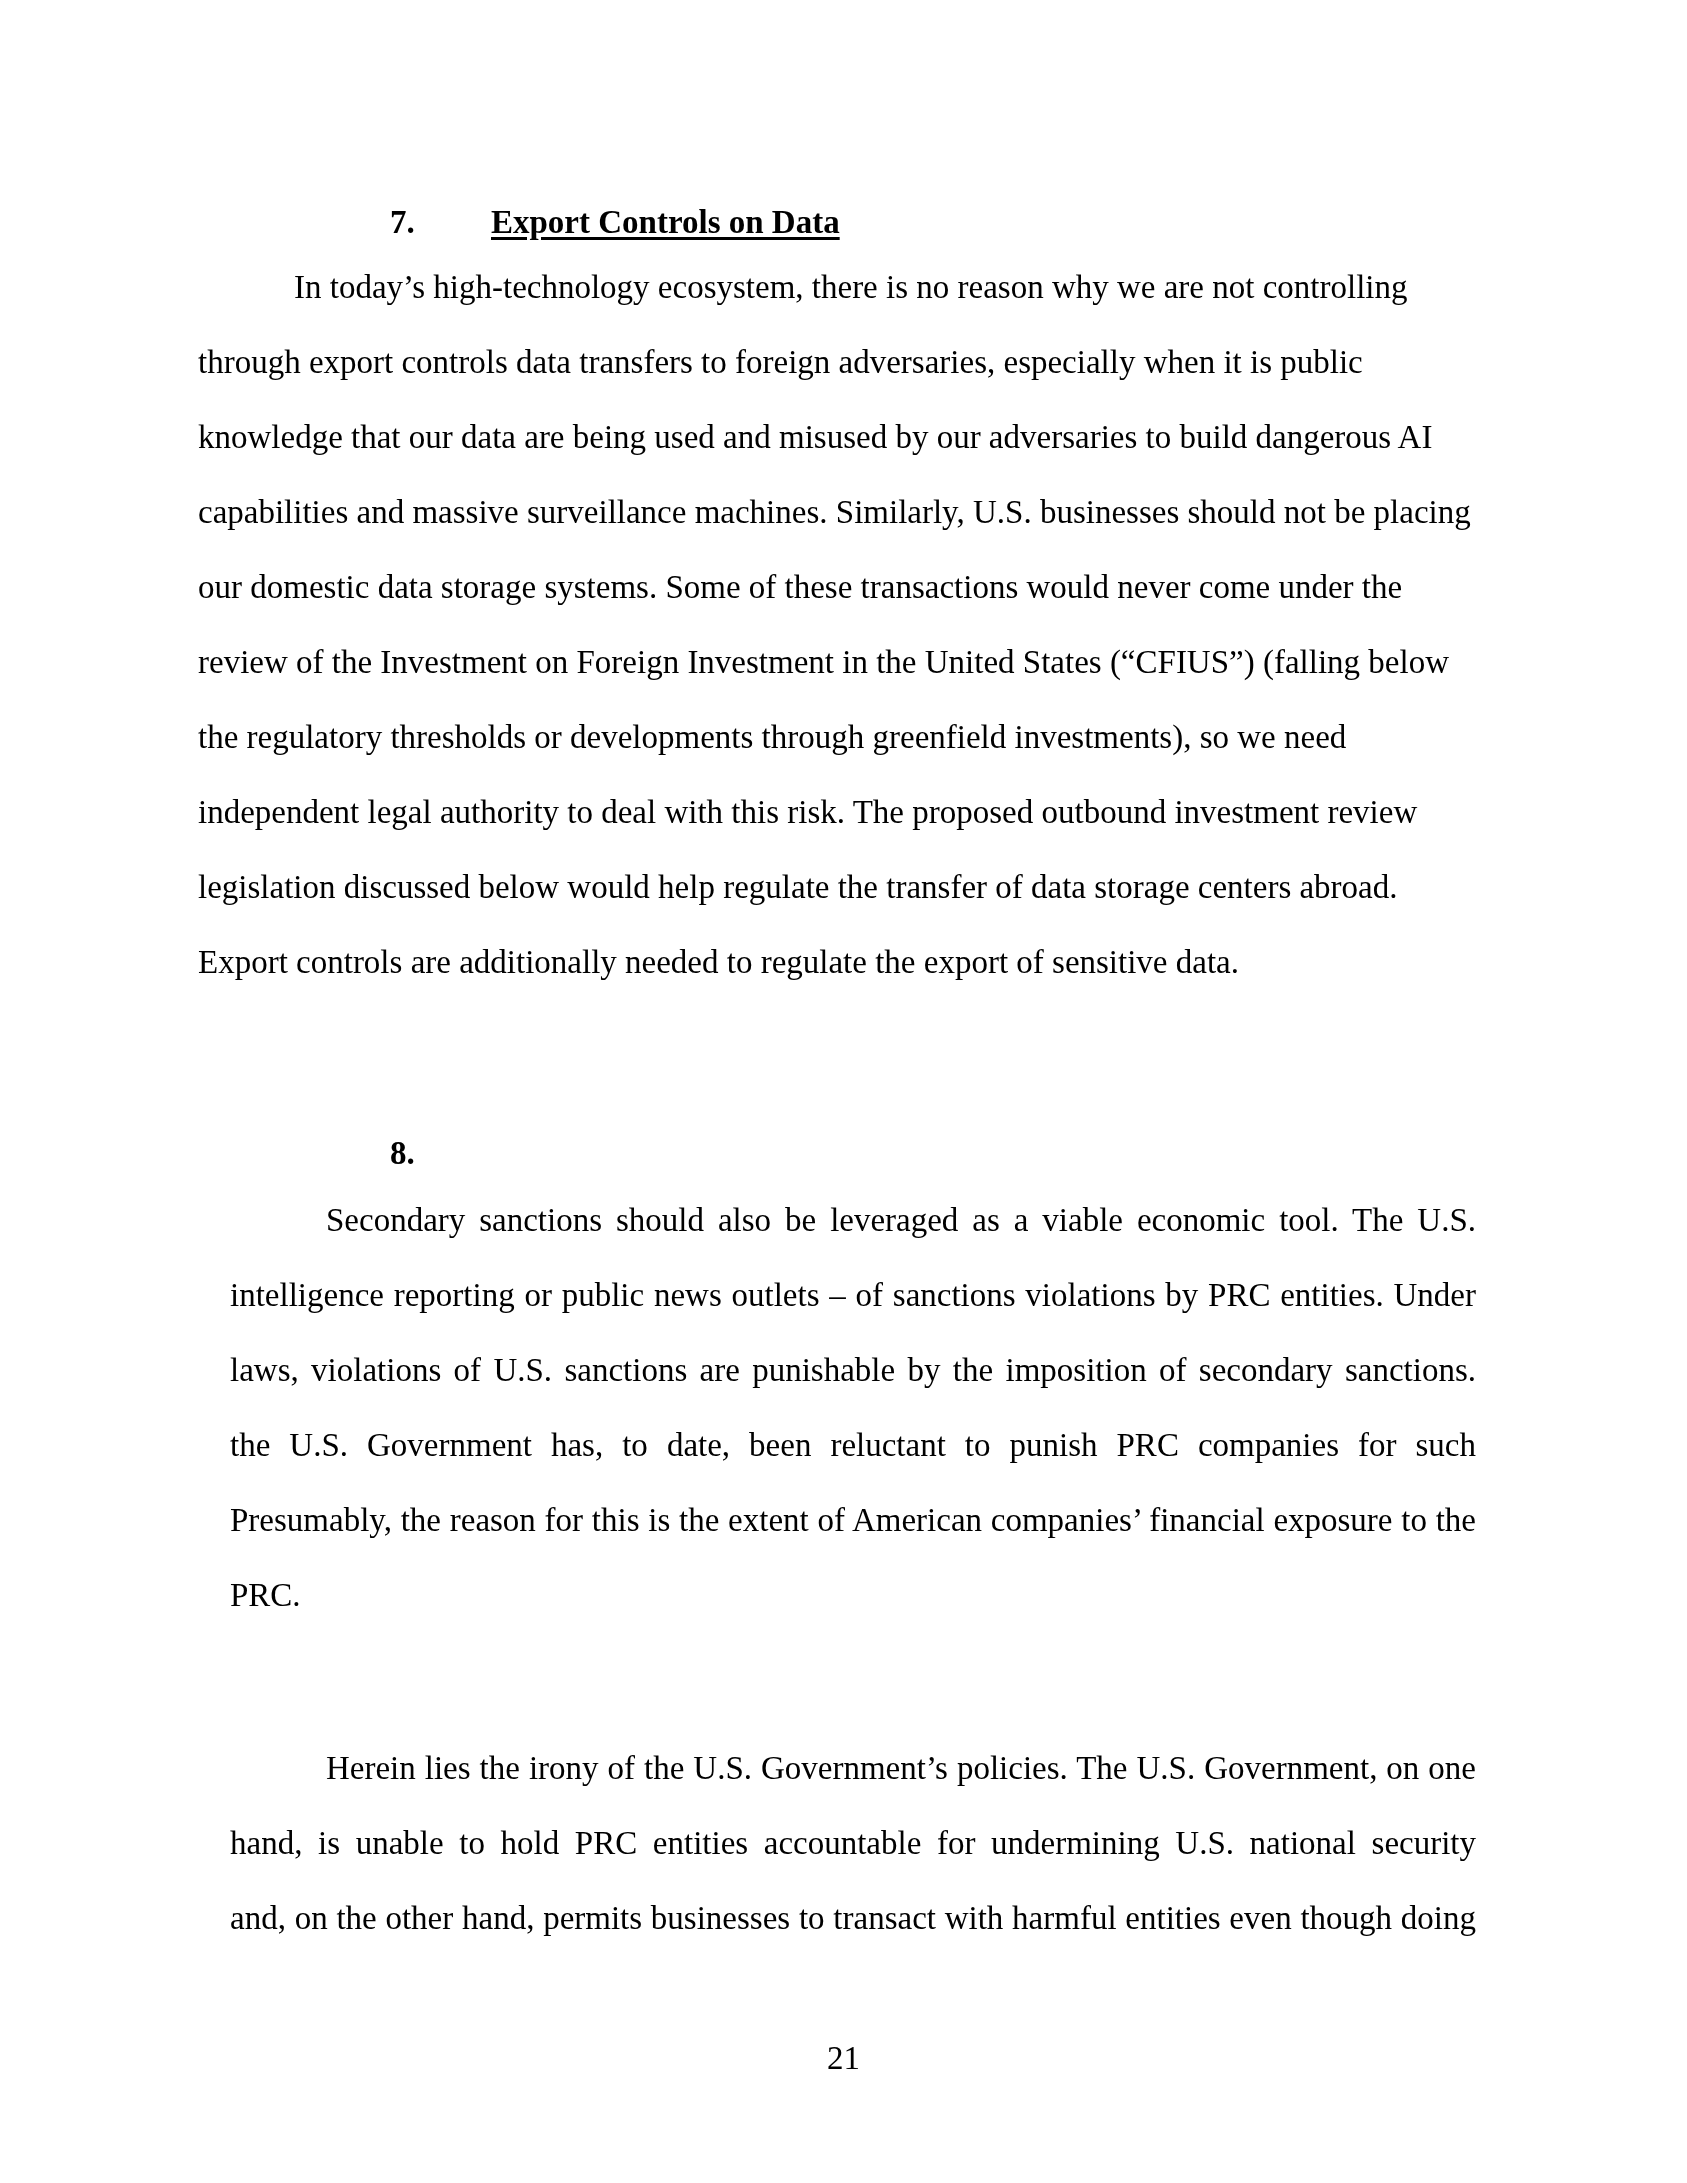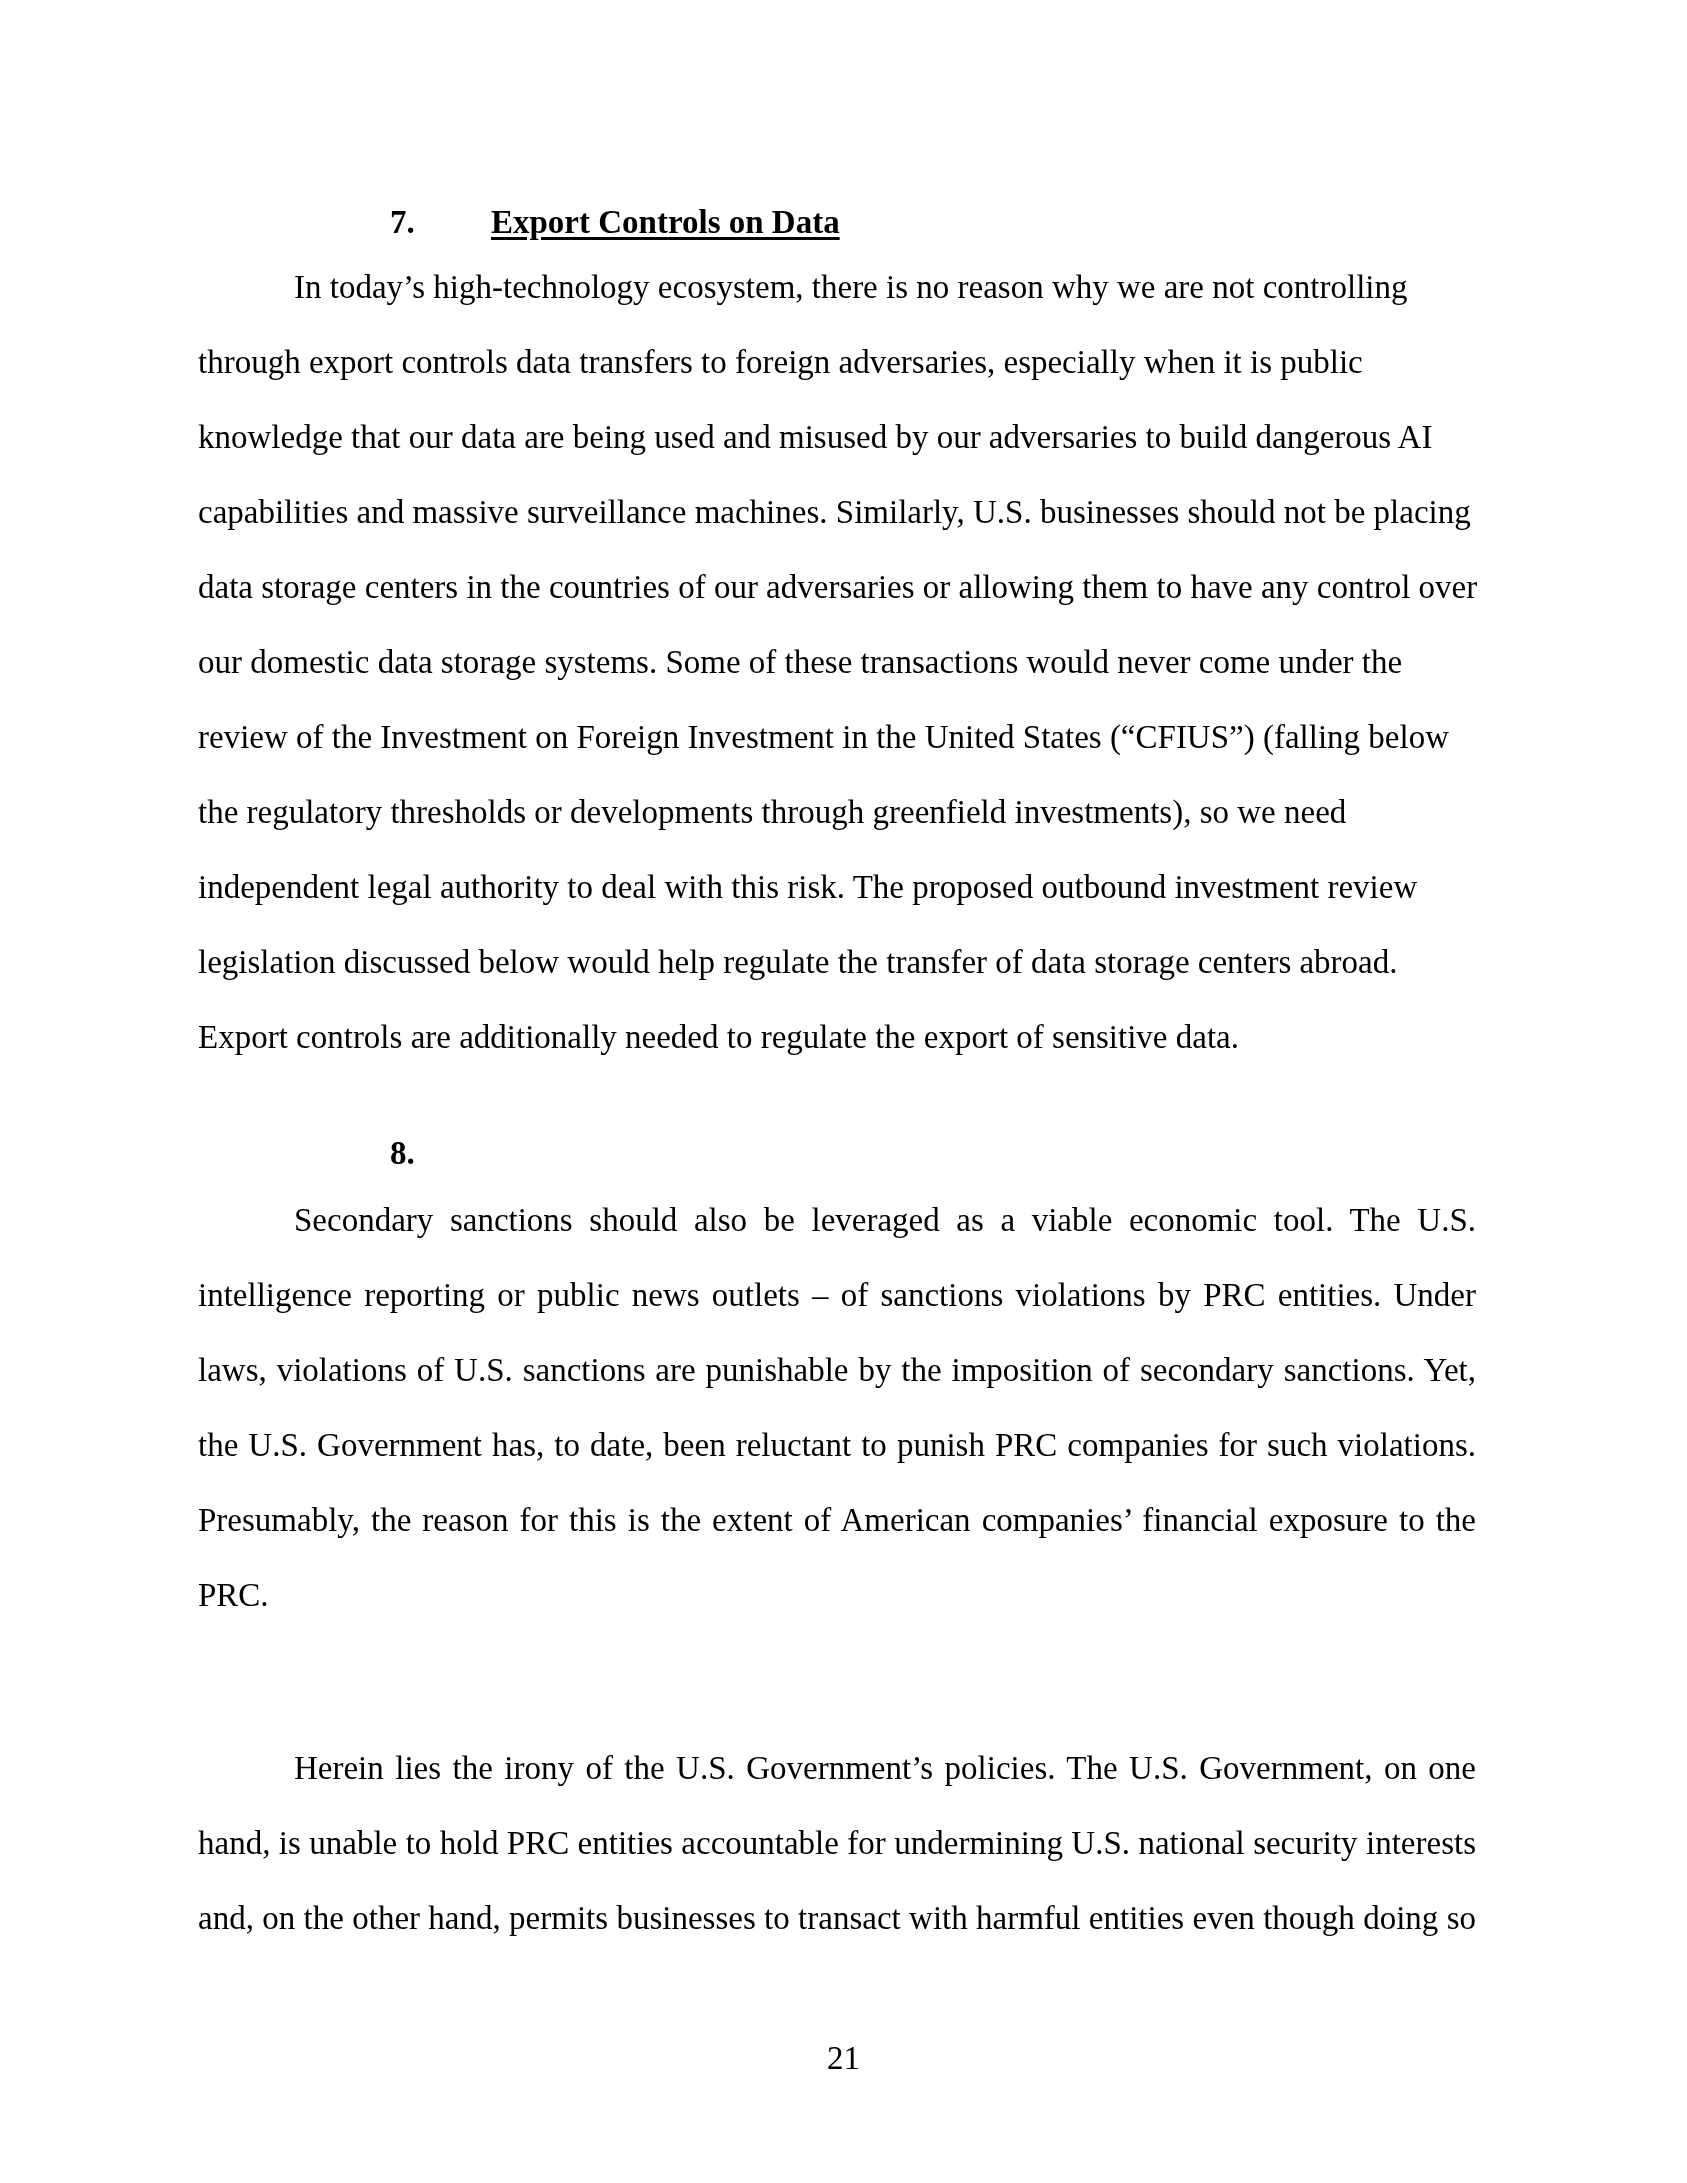--- a/index.html
+++ b/index.html
@@ -13,21 +13,21 @@
     position: absolute; left: 0; width: 1687px; height: 40px;
     font-weight: bold; font-size: 33px; line-height: 40px;
   }
   .heading .num { position: absolute; left: 390px; top: 0; }
   .heading .title { position: absolute; left: 491px; top: 0; text-decoration: underline; text-decoration-thickness: 2.6px; text-underline-offset: 4px; }
   .para {
     position: absolute; left: 198px; width: 1278px;
     line-height: 75px; margin: 0;
   }
   .para .line { display: block; height: 75px; white-space: nowrap; }
-  .para.justify .line { text-align: justify; text-align-last: justify; white-space: normal; overflow: hidden; }
+  .para.justify .line { text-align: justify; text-align-last: justify; white-space: normal; overflow: hidden; margin-left: 32px; }
   .para .line.last { text-align-last: left; }
   .indent { padding-left: 96px; }
   .pagenum {
     position: absolute; left: 0; width: 1687px; top: 2038px; text-align: center; line-height: 40px;
   }
 </style>
 </head>
 <body>
 
 <div class="page">
@@ -35,21 +35,20 @@
   <div class="heading" style="top:202px;">
     <span class="num">7.</span>
     <span class="title">Export Controls on Data</span>
   </div>
 
   <div class="para" style="top:250px;">
     <span class="line indent">In today’s high-technology ecosystem, there is no reason why we are not controlling</span>
     <span class="line">through export controls data transfers to foreign adversaries, especially when it is public</span>
     <span class="line">knowledge that our data are being used and misused by our adversaries to build dangerous AI</span>
     <span class="line">capabilities and massive surveillance machines.  Similarly, U.S. businesses should not be placing</span>
-    <span class="line">data storage centers in the countries of our adversaries or allowing them to have any control over</span>
     <span class="line">our domestic data storage systems.  Some of these transactions would never come under the</span>
     <span class="line">review of the Investment on Foreign Investment in the United States (“CFIUS”) (falling below</span>
     <span class="line">the regulatory thresholds or developments through greenfield investments), so we need</span>
     <span class="line">independent legal authority to deal with this risk.  The proposed outbound investment review</span>
     <span class="line">legislation discussed below would help regulate the transfer  of data storage centers abroad.</span>
     <span class="line">Export controls are additionally needed to regulate the export of sensitive data.</span>
   </div>
 
   <div class="heading" style="top:1133px;">
     <span class="num">8.</span>

